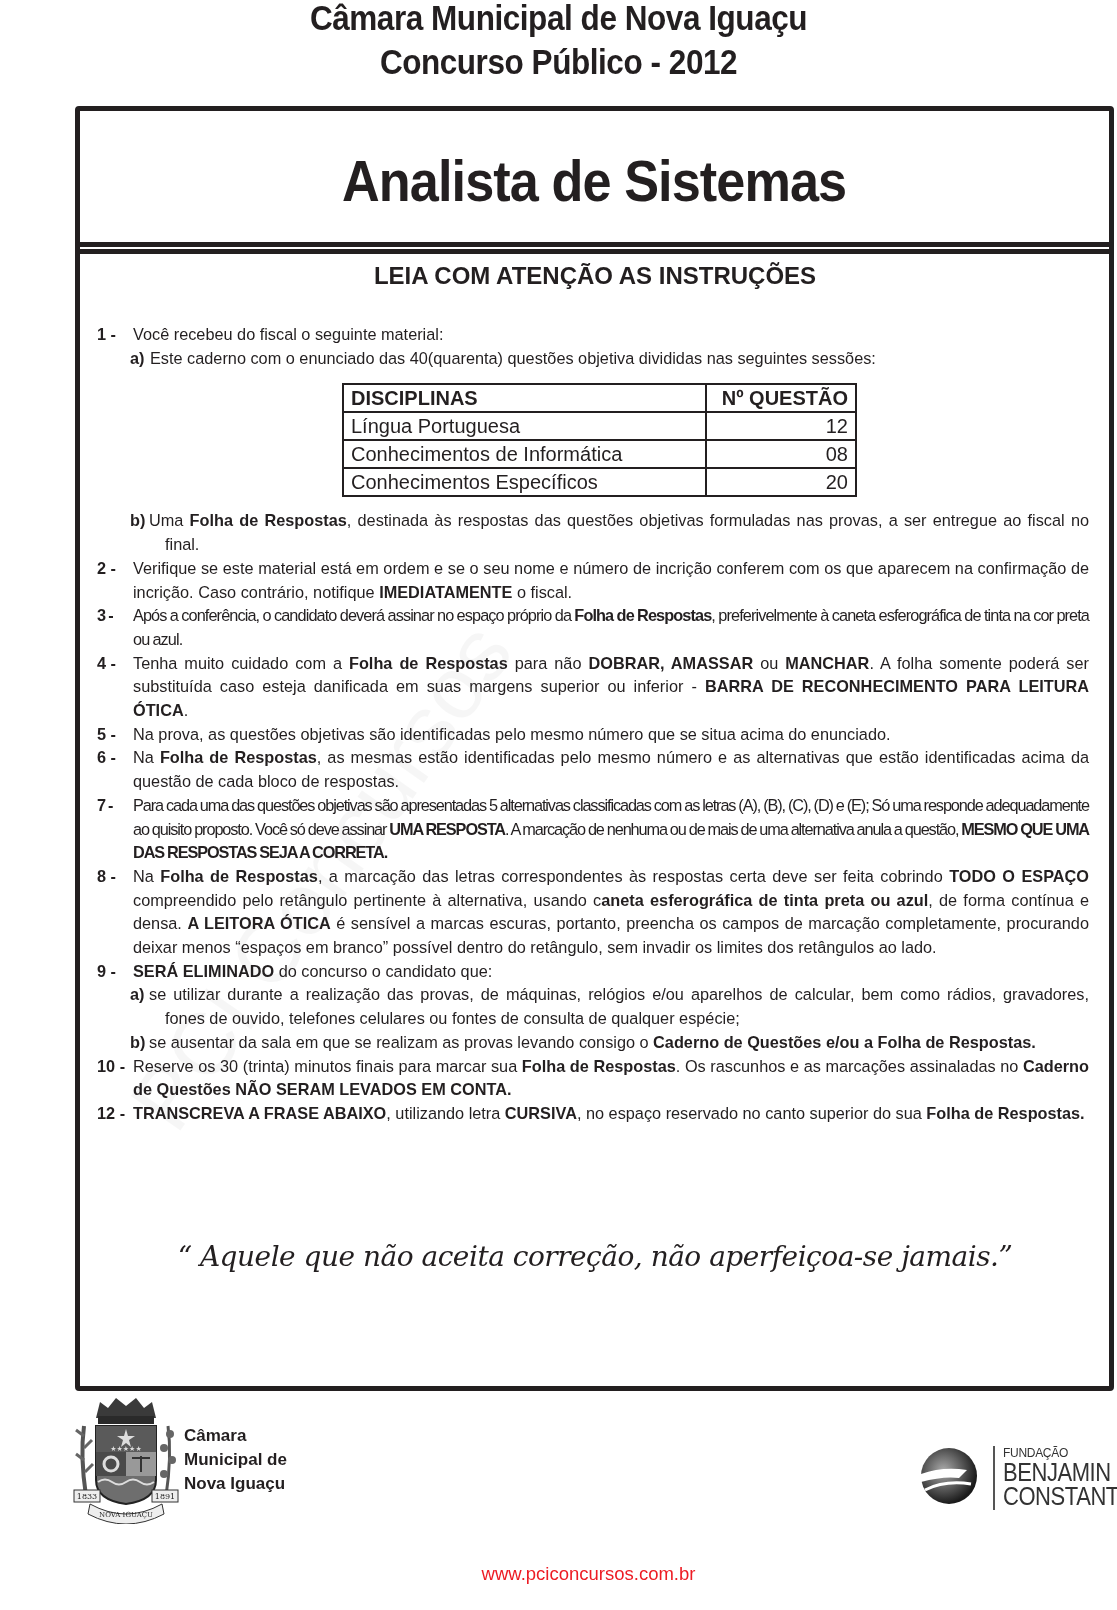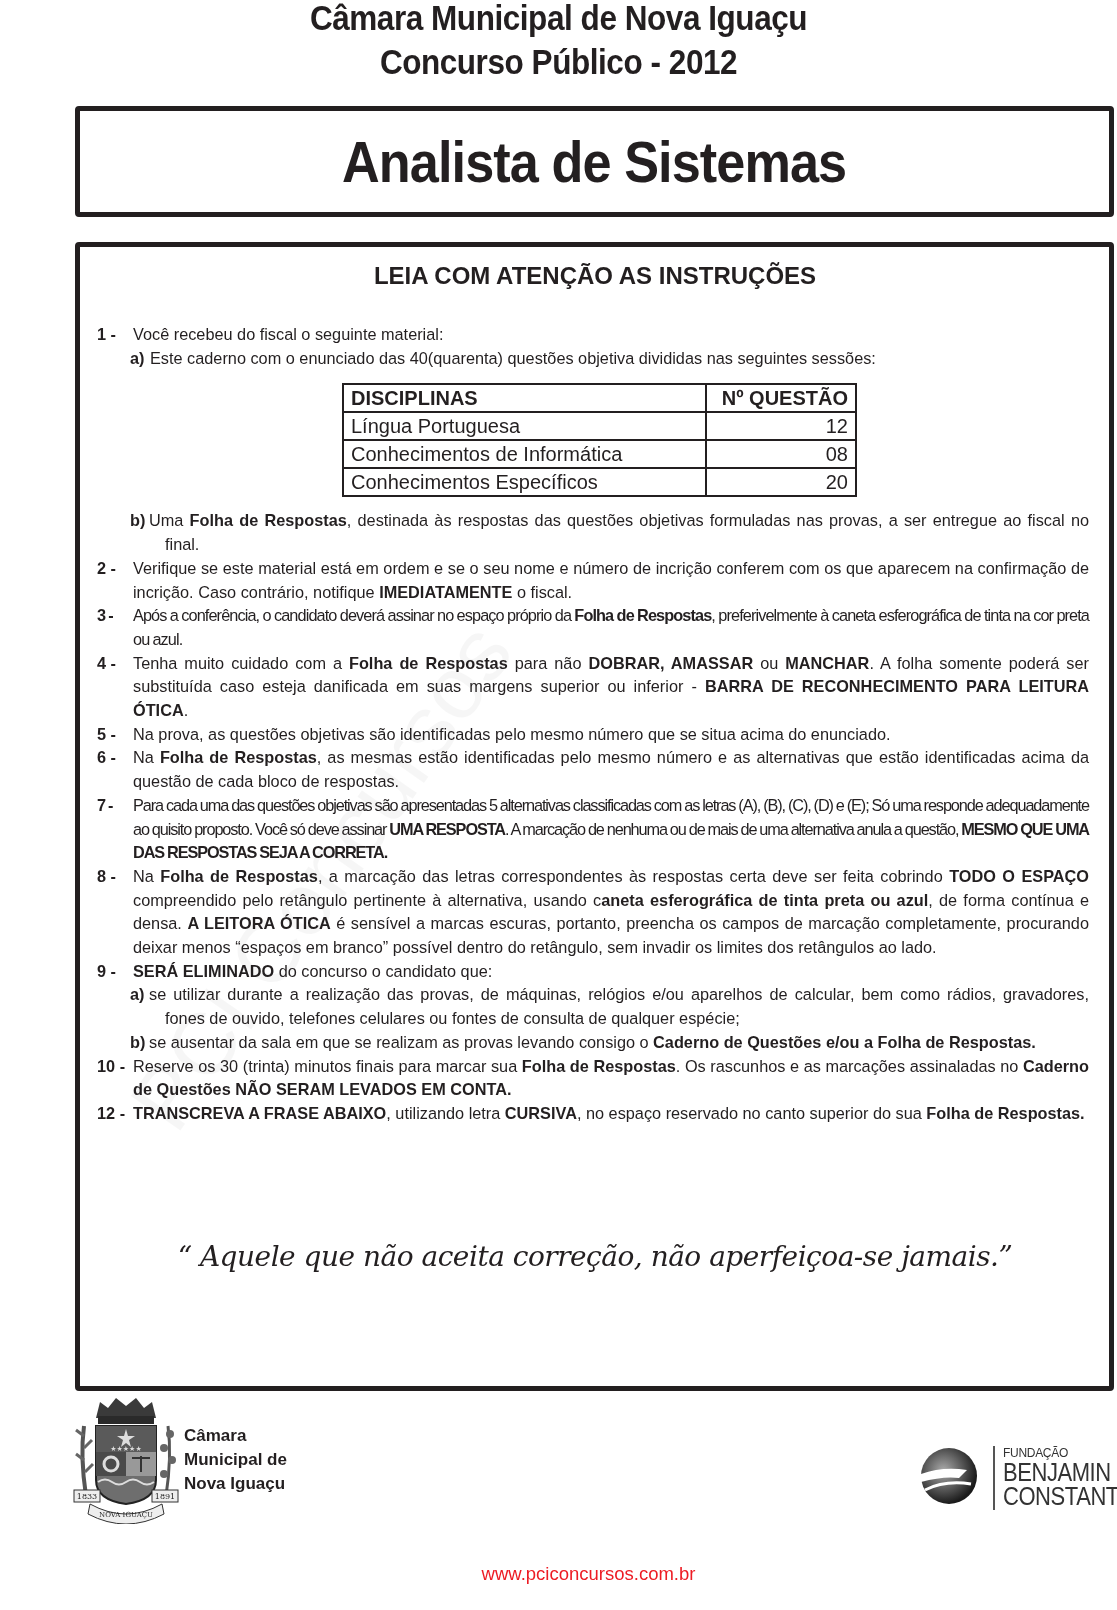--- a/index.html
+++ b/index.html
@@ -9,21 +9,21 @@
   .header-line {
     position: absolute; left: 0; width: 1117px; text-align: center;
     font-family: "Liberation Sans", sans-serif; font-weight: bold;
     font-size: 35px; letter-spacing: -0.5px; color: #231f20;
     transform: scaleX(0.9); transform-origin: center;
   }
   #h1 { top: -2px; }
   #h2 { top: 42px; }
 
   .title-box {
-    position: absolute; left: 75px; top: 106px; width: 1039px; height: 111px;
+    position: absolute; left: 75px; top: 106px; width: 1039px; height: 148px;
     border: 5px solid #231f20; border-radius: 4px;
     display: flex; align-items: center; justify-content: center;
   }
   .title-box .title {
     font-family: "Liberation Sans", sans-serif; font-weight: bold; font-size: 58px;
     letter-spacing: -1px; transform: scaleX(0.9); color: #231f20;
   }
 
   .main-box {
     position: absolute; left: 75px; top: 242px; width: 1039px; height: 1149px;

